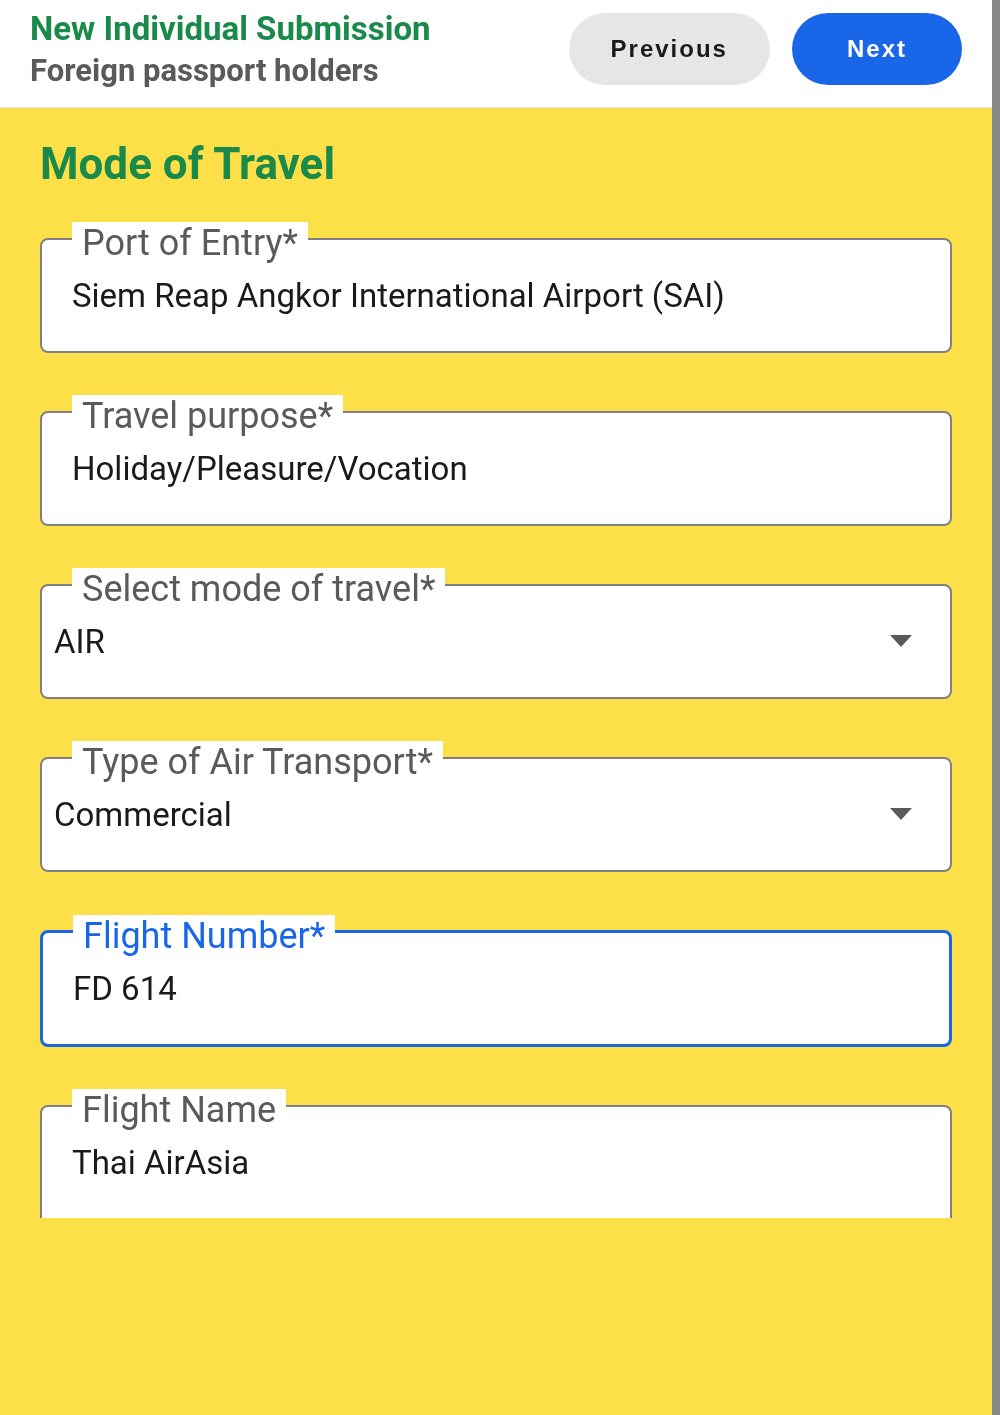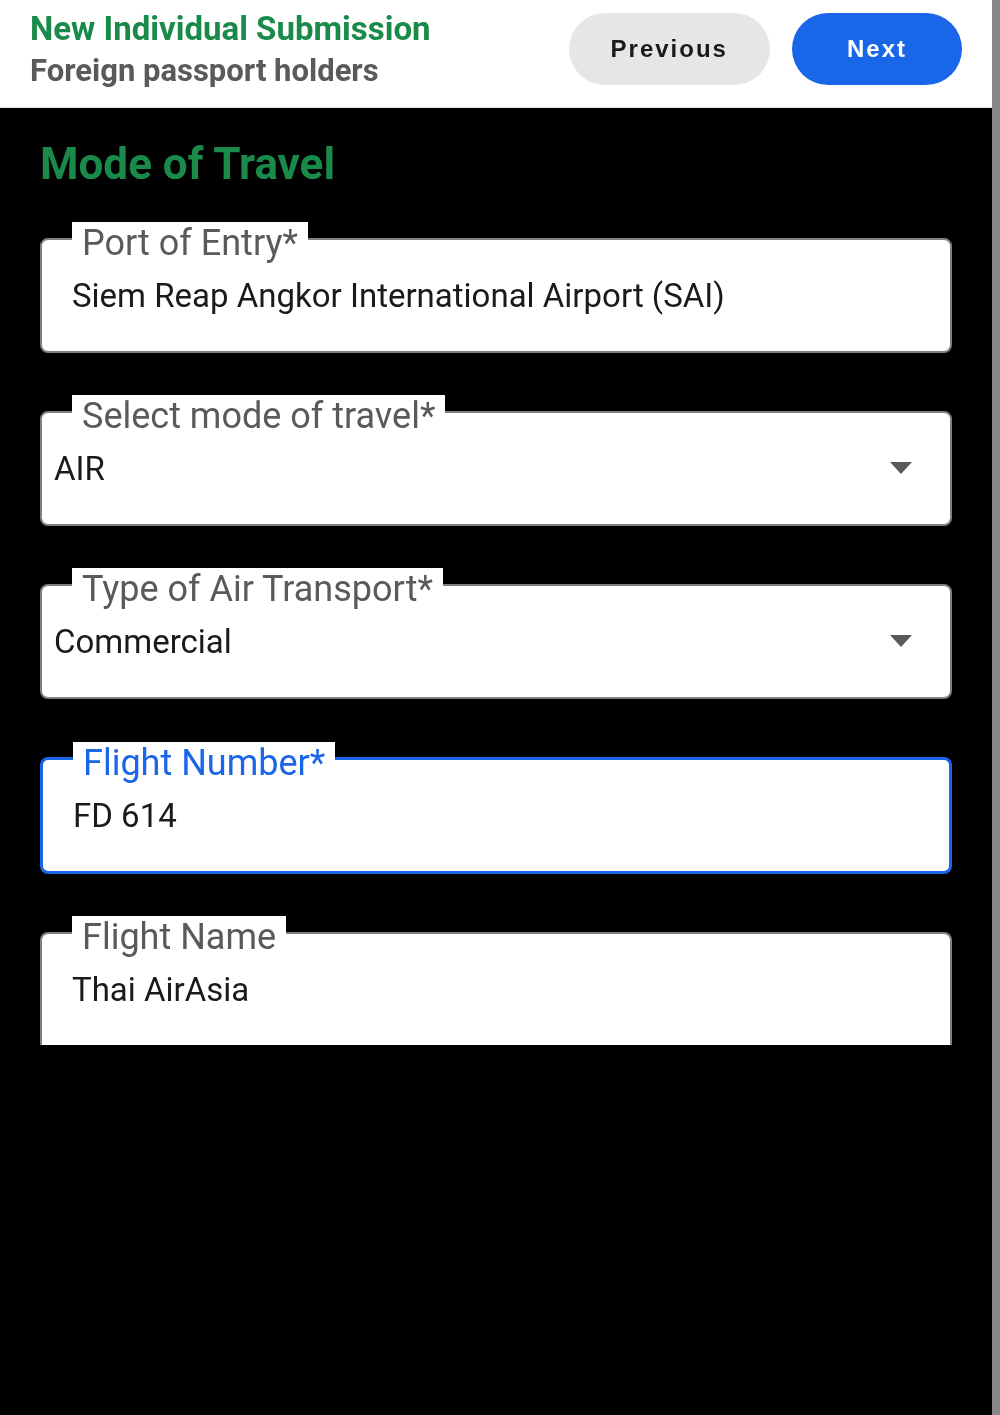--- a/index.html
+++ b/index.html
@@ -8,21 +8,21 @@
     background: #fff;
     width: 1000px;
     height: 1415px;
     position: relative;
   }
   .outer {
     width: 1000px;
     height: 1415px;
     position: relative;
     border-right: 8px solid #888;
-    background: #000000;
+    background: #fde047;
   }
   .header {
     display: flex;
     align-items: center;
     justify-content: space-between;
     padding: 10px 30px 18px 30px;
     border-bottom: 1px solid #e5e5e5;
     background: #fff;
   }
   .header-left {
@@ -149,20 +149,24 @@
   </div>
 
   <div class="content inner-card">
     <div class="section-title">Mode of Travel</div>
 
     <div class="field">
       <div class="field-label">Port of Entry*</div>
       <input class="field-value" type="text" value="Siem Reap Angkor International Airport (SAI)" style="">
     </div>
 
+    <div class="field">
+      <div class="field-label">Travel purpose*</div>
+      <input class="field-value" type="text" value="Holiday/Pleasure/Vocation" style="">
+    </div>
 
     <div class="field">
       <div class="field-label">Select mode of travel*</div>
       <div class="field-select">
         <span class="field-select-text">AIR</span>
         <span class="chevron"></span>
       </div>
     </div>
 
     <div class="field">

